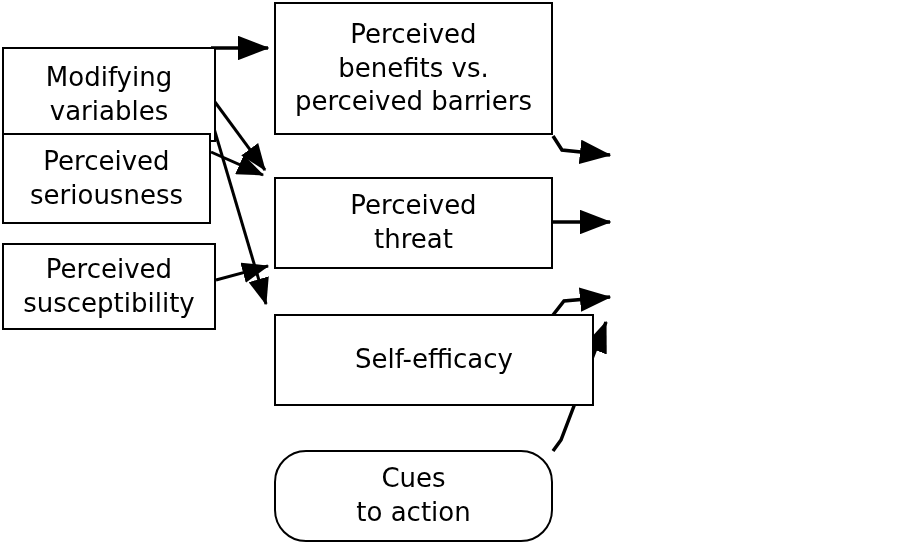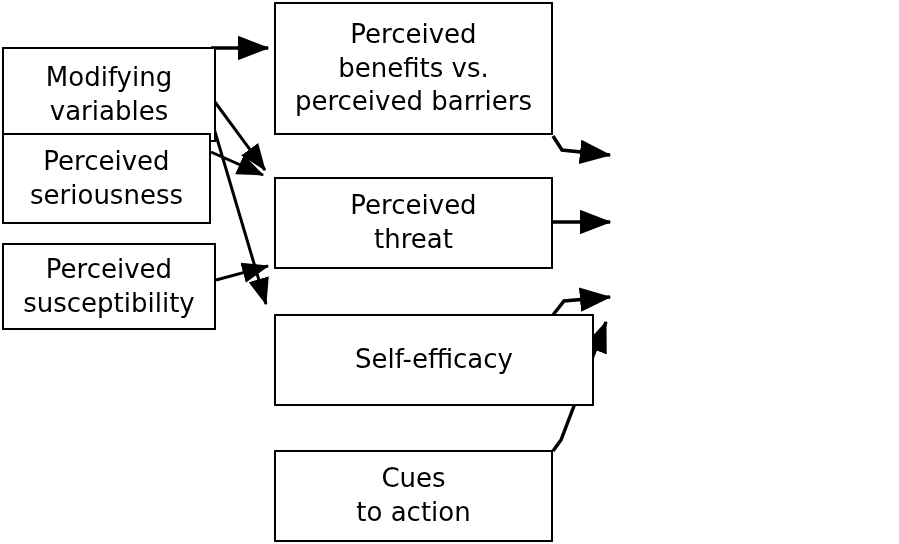--- a/index.html
+++ b/index.html
@@ -99,19 +99,19 @@
 
   <div class="node-box" style="left:274px; top:177px; width:279px; height:92px;">
     <span class="node-label">Perceived
 threat</span>
   </div>
 
   <div class="node-box" style="left:274px; top:314px; width:320px; height:92px;">
     <span class="node-label">Self-efficacy</span>
   </div>
 
-  <div class="node-box" style="left:274px; top:450px; width:279px; height:92px;">
+  <div class="node-box" style="left:274px; top:450px; width:279px; height:92px;border-radius:32px;">
     <span class="node-label">Cues
 to action</span>
   </div>
 
 
 </div>
 
 </body></html>

